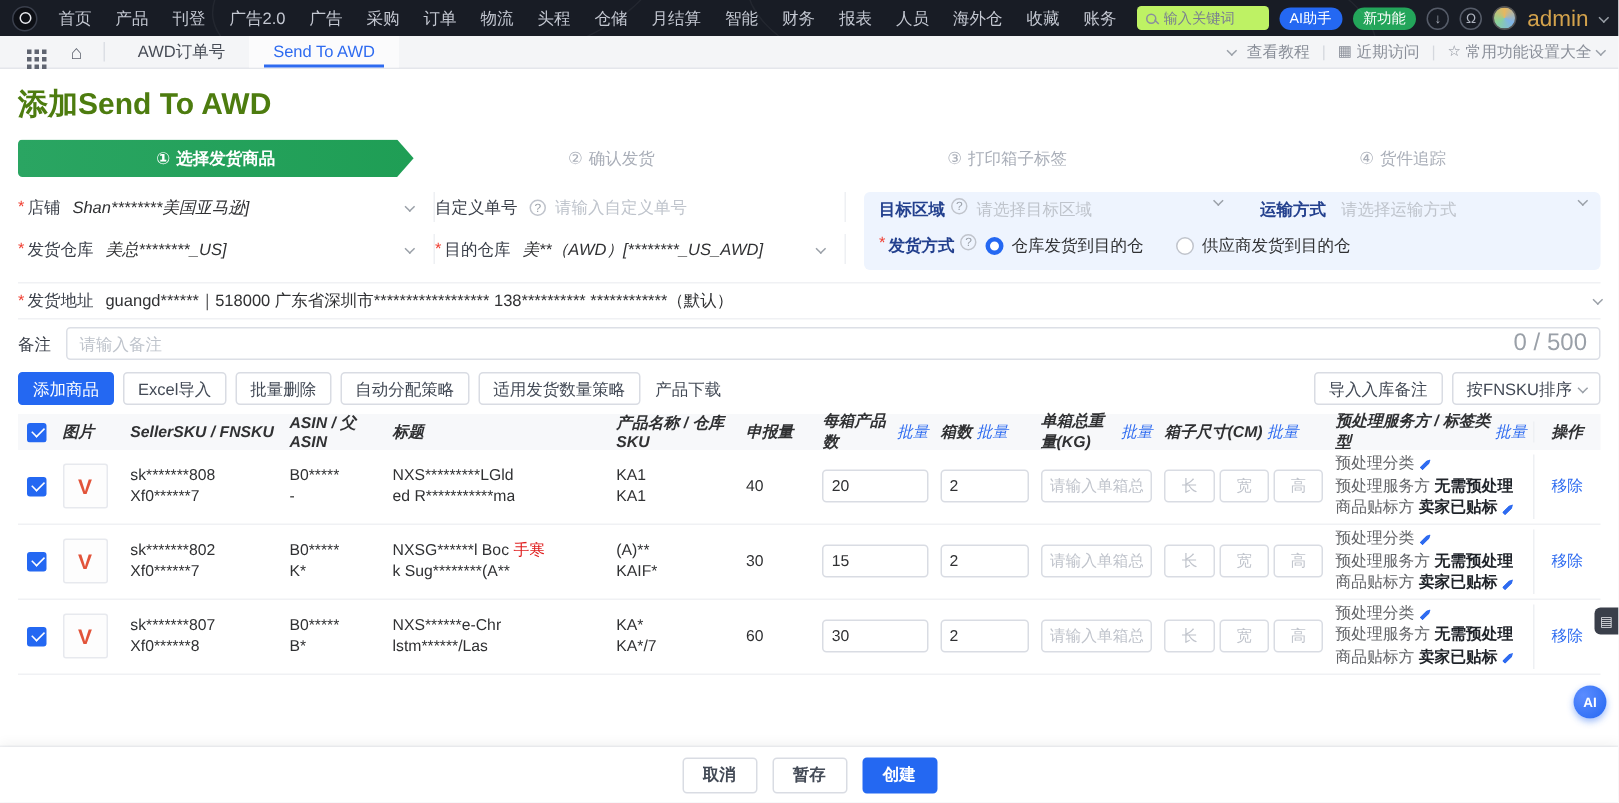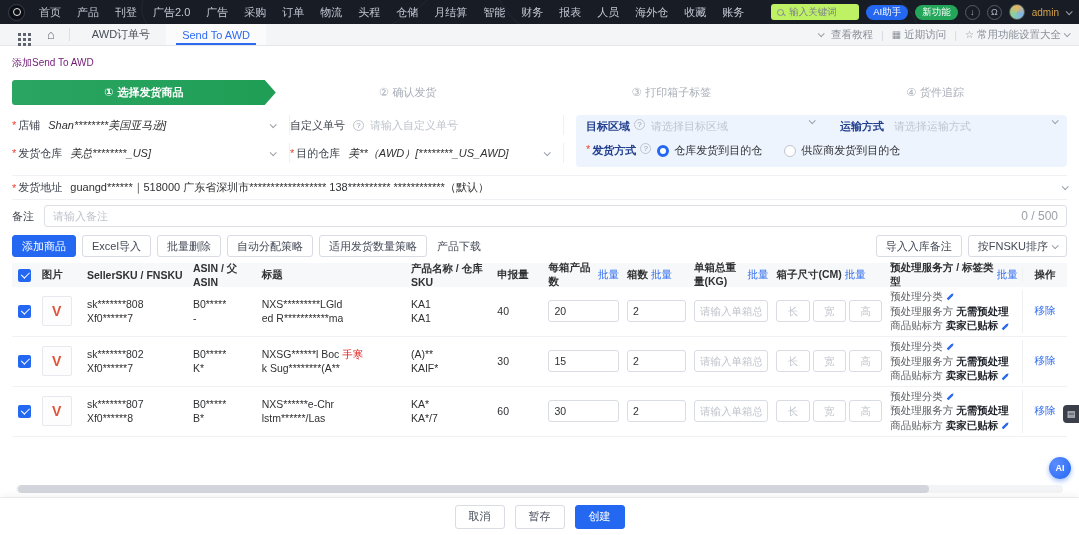--- a/index.html
+++ b/index.html
@@ -19,40 +19,40 @@
   .nav-right { display:flex; align-items:center; gap:7px; flex:0 0 auto; margin-left:10px; }
   .gsearch { display:flex; align-items:center; gap:5px; width:88px; height:16px; background:#bef264; border-radius:3px; padding:0 6px; }
   .mag { width:7px; height:7px; border:1.2px solid #8a8f9c; border-radius:50%; position:relative; flex:0 0 auto; }
   .mag::after { content:""; position:absolute; width:4px; height:1.2px; background:#8a8f9c; transform:rotate(45deg); right:-3px; bottom:-1px; }
   .gsearch .ph { font-size:9.5px; color:#7a8090; white-space:nowrap; overflow:hidden; }
   .pill { border:none; border-radius:8px; height:15px; padding:0 7px; font-size:9.5px; color:#fff; cursor:pointer; white-space:nowrap; font-family:inherit; }
   .pill.ai { background:#2468f2; }
   .pill.nf { background:#23a55a; }
   .circ { width:15px; height:15px; border-radius:50%; border:1px solid #565c69; color:#aeb3bf; font-size:9px; display:flex; align-items:center; justify-content:center; cursor:pointer; }
   .avatar { width:16px; height:16px; border-radius:50%; background:conic-gradient(#e7b75f,#7fb3e8,#8ad19b,#e7b75f); border:1px solid #555; }
-  .uname { font-size:10px; color:#d3a24c; }
+  .uname { font-size:15px; color:#d3a24c; }
   .chv { display:inline-block; width:5px; height:5px; border-right:1.2px solid #9aa0a8; border-bottom:1.2px solid #9aa0a8; transform:rotate(45deg) translateY(-1px); }
 
   
   .tabbar { height:22px; background:#f4f5f7; border-bottom:1px solid #e4e6eb; display:flex; align-items:stretch; padding:0 10px; font-size:11px; }
   .tb-ico { display:flex; align-items:center; padding:0 8px; cursor:pointer; }
   .appsicon { width:3px; height:3px; background:#5f6470; box-shadow:5px 0 #5f6470,10px 0 #5f6470,0 5px #5f6470,5px 5px #5f6470,10px 5px #5f6470,0 10px #5f6470,5px 10px #5f6470,10px 10px #5f6470; margin-right:10px; }
   .home { font-size:13px; color:#5f6470; line-height:1; }
   .tb-div { width:1px; background:#dcdfe5; margin:4px 6px; }
   .tab { display:flex; align-items:center; padding:0 16px; color:#474c56; cursor:pointer; position:relative; white-space:nowrap; }
   .tab.active { color:#2e6bf0; background:#fbfbfc; }
   .tab.active::after { content:""; position:absolute; left:10px; right:10px; bottom:0; height:2px; background:#2e6bf0; }
   .tab-right { margin-left:auto; display:flex; align-items:center; gap:8px; color:#8a8f99; font-size:10.5px; }
   .tab-right .sep { color:#d5d8de; }
   .tab-right .lnk { cursor:pointer; display:flex; align-items:center; gap:3px; white-space:nowrap; }
   .mini-ico { font-size:10px; color:#8a8f99; }
 
   
   main { background:#fff; padding:4px 12px 0 12px; height:451px; position:relative; }
-  h1.pgtitle { font-size:10px; font-weight:normal; color:#701a75; padding:6px 0 2px 0; }
+  h1.pgtitle { font-size:20px; font-weight:bold; color:#4d7c0f; padding:6px 0 2px 0; }
 
   .steps { display:flex; margin-top:8px; height:25px; }
   .step { flex:1 1 0; display:flex; align-items:center; justify-content:center; gap:4px; font-size:11px; color:#a9aeb8; }
   .step.active { background:linear-gradient(90deg,#2aa562,#1f9e55); color:#fff; font-weight:bold; clip-path:polygon(0 0,calc(100% - 11px) 0,100% 50%,calc(100% - 11px) 100%,0 100%); border-radius:3px 0 0 3px; }
 
   
   .form { display:flex; margin-top:10px; align-items:stretch; }
   .form-left { width:552px; display:grid; grid-template-columns:278px 274px; grid-template-rows:20px 20px; row-gap:8px; }
   .field { display:flex; align-items:center; font-size:11px; padding-right:14px; position:relative; }
   .field .lab { color:#3a3f49; white-space:nowrap; margin-right:8px; }
@@ -66,33 +66,33 @@
   .bb-row { display:flex; align-items:flex-start; font-size:11px; }
   .bb-lab { color:#23408e; font-weight:bold; white-space:nowrap; margin-right:4px; }
   .radio { width:12px; height:12px; border:1px solid #c0c4cc; border-radius:50%; background:#fff; margin-right:5px; flex:0 0 auto; }
   .radio.sel { border:3.5px solid #2468f2; }
   .ropt { display:flex; align-items:center; margin-right:22px; color:#303133; cursor:pointer; }
 
   .addr-row { display:flex; align-items:center; font-size:11px; border-top:1px solid #f0f1f4; border-bottom:1px solid #f0f1f4; height:25px; margin-top:8px; }
   .remark-row { display:flex; align-items:center; margin-top:5px; font-size:11px; }
   .remark-box { flex:1; height:22px; border:1px solid #dcdfe6; border-radius:3px; display:flex; align-items:center; padding:0 8px; margin-left:10px; }
   .remark-box .plh { color:#bfc4cc; flex:1; }
-  .counter { color:#9aa0a8; font-size:12px; }
+  .counter { color:#9aa0a8; font-size:16px; }
 
   
   .toolbar { display:flex; align-items:center; margin-top:8px; gap:6px; }
   .btn { height:22px; padding:0 9px; font-size:11px; border-radius:3px; border:1px solid #d9dce3; background:#fff; color:#434a56; cursor:pointer; white-space:nowrap; display:inline-flex; align-items:center; gap:4px; font-family:inherit; }
   .btn.primary { background:#2468f2; border-color:#2468f2; color:#fff; }
   .btn.text { border:none; padding:0 4px; }
   .tb-sp { flex:1; }
 
   
   .tbl { margin-top:6px; font-size:10.5px; }
   .thead, .trow { display:flex; align-items:stretch; }
-  .thead { background:#f7f8fa; height:24px; align-items:center; font-weight:bold; color:#303133; }
+  .thead { background:#f7f8fa; height:24px; align-items:center; font-weight:bold; color:#303133;font-style:italic; }
   .c { padding:0 4px; display:flex; align-items:center; gap:3px; overflow:hidden; }
   .c.v { flex-direction:column; align-items:flex-start; justify-content:center; gap:1px; }
   .col-ck{width:26px; justify-content:center;} .col-img{width:46px;} .col-sku{width:108px;}
   .col-asin{width:70px;} .col-title{width:152px;} .col-name{width:88px;} .col-qty{width:52px;}
   .col-per{width:80px;} .col-box{width:68px;} .col-wt{width:84px;} .col-dim{width:116px;}
   .col-pre{width:138px;} .col-op{width:46px; border-left:1px solid #eef0f3; justify-content:center;}
   .blink { color:#2e6bf0; font-weight:normal; cursor:pointer; white-space:nowrap; }
   .trow { border-bottom:1px solid #f0f1f4; min-height:33px; padding:3px 0; }
   .cb { width:13px; height:13px; background:#2468f2; border-radius:2px; position:relative; cursor:pointer; flex:0 0 auto; }
   .cb::after { content:""; position:absolute; left:4.2px; top:1.5px; width:3.5px; height:7px; border:solid #fff; border-width:0 1.5px 1.5px 0; transform:rotate(45deg); }
@@ -112,21 +112,21 @@
   .hscroll { height:8px; background:#f3f4f6; border-radius:4px; margin:2px 4px; position:relative; }
   .hthumb { position:absolute; left:2px; top:0; height:8px; width:87%; background:#d2d5db; border-radius:4px; cursor:grab; }
 
   .summary { display:flex; align-items:center; height:24px; margin-top:4px; font-size:10.5px; color:#606266; }
   .summary .total { color:#303133; }
   .stats { margin-left:auto; display:flex; gap:18px; margin-right:8px; }
   .stat b { color:#1f2329; margin-left:2px; font-weight:bold; }
 
   
   footer { position:absolute; left:0; right:0; bottom:0; height:37px; background:#fff; box-shadow:0 -2px 8px rgba(0,0,0,.06); display:flex; align-items:center; justify-content:center; gap:10px; }
-  .fbtn { height:24px; padding:0 13px; border-radius:3px; font-size:11px; border:1px solid #d9dce3; background:#fff; color:#434a56; cursor:pointer; font-family:inherit; }
+  .fbtn { height:24px; padding:0 13px; border-radius:3px; font-size:11px; border:1px solid #d9dce3; background:#fff; color:#434a56; cursor:pointer; font-family:inherit;font-weight:bold; }
   .fbtn.primary { background:#2468f2; border-color:#2468f2; color:#fff; }
 
   .ai-float { position:absolute; right:8px; bottom:56px; width:22px; height:22px; border-radius:50%; background:radial-gradient(circle at 30% 30%,#5b8cff,#2468f2); color:#fff; font-size:9px; font-weight:bold; display:flex; align-items:center; justify-content:center; cursor:pointer; box-shadow:0 2px 5px rgba(36,104,242,.45); }
   .side-tab { position:absolute; right:0; bottom:112px; width:16px; height:18px; background:#3a3f4a; border-radius:4px 0 0 4px; color:#e8e9ee; font-size:9px; display:flex; align-items:center; justify-content:center; cursor:pointer; }
 </style>
 </head>
 <body>
 
 <div class="app">
 

